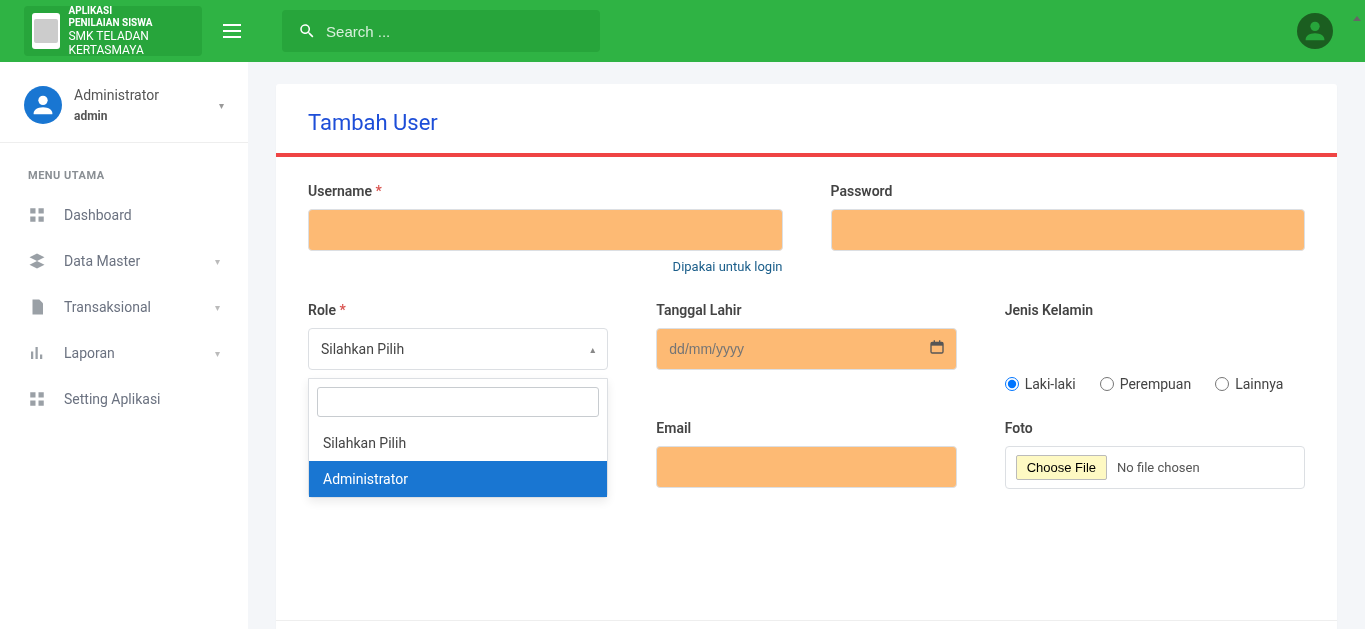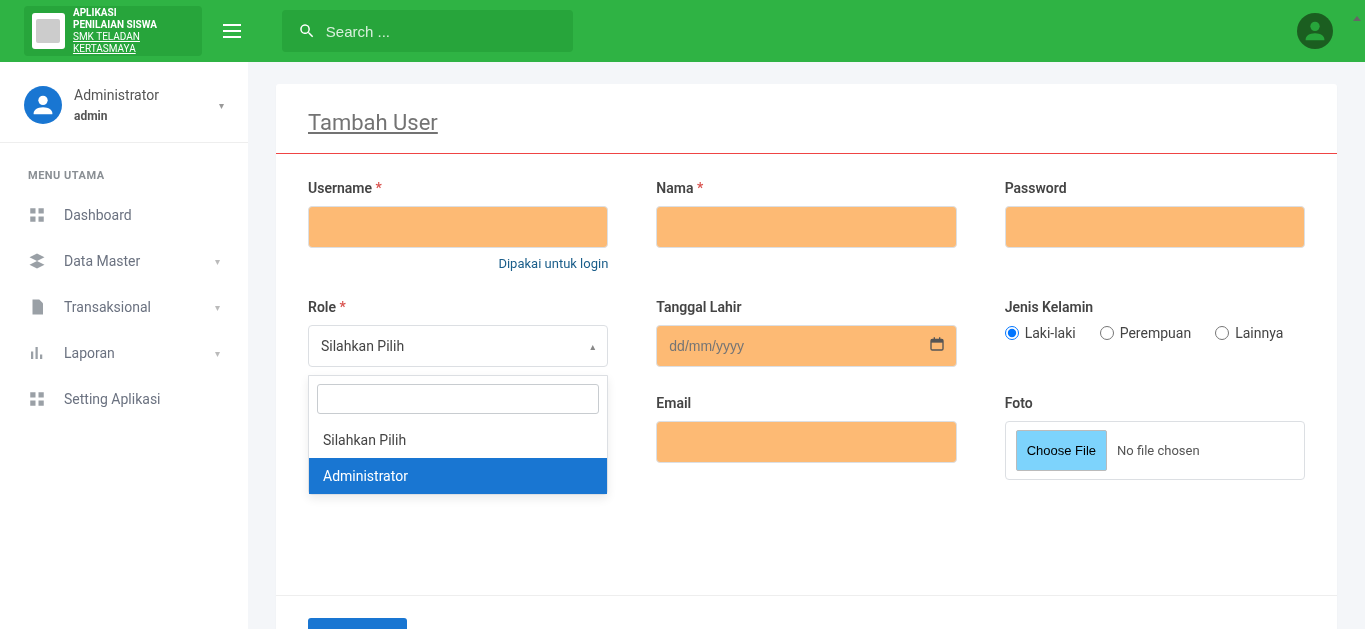--- a/index.html
+++ b/index.html
@@ -2,66 +2,66 @@
 <html><head>
   <meta charset="utf-8">
   <style>
     * { box-sizing: border-box; margin: 0; padding: 0; }
     body { font-family: -apple-system, BlinkMacSystemFont, "Segoe UI", Roboto, sans-serif; background: #f4f6f9; color: #333; overflow-x: hidden; }
     .topbar { display: flex; align-items: center; height: 62px; background: #2fb344; padding: 0 20px 0 0; }
     .logo-box { background: #27a53b; width: 178px; height: 50px; margin: 6px 0 6px 24px; border-radius: 4px; display: flex; align-items: center; padding: 0 8px; gap: 8px; }
     .logo-img { width: 36px; height: 36px; background: #fff; border-radius: 3px; display: flex; align-items: center; justify-content: center; }
     .logo-img-inner { width: 24px; height: 24px; background: #ccc; border-radius: 2px; }
     .logo-text { color: #fff; font-size: 10px; line-height: 1.2; font-weight: 700; }
-    .logo-sub { font-size: 10px; font-weight: 400; text-decoration: underline; }
+    .logo-sub { font-size: 12px; font-weight: 400; }
     .hamburger { width: 60px; display: flex; align-items: center; justify-content: center; cursor: pointer; }
     .hamburger svg { width: 24px; height: 24px; stroke: #fff; }
-    .search-box { background: #27a53b; height: 42px; width: 291px; border-radius: 4px; display: flex; align-items: center; padding: 0 16px; gap: 10px; margin-left: 20px; }
+    .search-box { background: #27a53b; height: 42px; width: 318px; border-radius: 4px; display: flex; align-items: center; padding: 0 16px; gap: 10px; margin-left: 20px; }
     .search-box svg { width: 20px; height: 20px; fill: #fff; }
     .search-box input { background: transparent; border: none; outline: none; color: #fff; font-size: 15px; width: 100%; }
     .search-box input::placeholder { color: #d8f0dc; }
     .spacer { flex: 1; }
     .avatar-top { width: 36px; height: 36px; border-radius: 50%; background: #1b5e20; display: flex; align-items: center; justify-content: center; margin-right: 12px; }
     .avatar-top svg { width: 28px; height: 28px; fill: #27a53b; }
     .layout { display: flex; }
     .sidebar { width: 248px; background: #fff; min-height: calc(100vh - 62px); padding-top: 12px; }
     .userblock { display: flex; align-items: center; padding: 12px 24px 18px; gap: 12px; border-bottom: 1px solid #eee; cursor: pointer; }
     .userblock .avatar { width: 38px; height: 38px; border-radius: 50%; background: #1976d2; display:flex; align-items:center; justify-content:center; }
     .userblock .avatar svg { width: 28px; height: 28px; fill: #fff; }
     .userblock .name { font-size: 14px; color: #555; }
     .userblock .role { font-size: 12px; font-weight: 700; color: #555; margin-top: 6px; }
     .userblock .caret { margin-left: auto; color: #999; font-size: 10px; }
     .menu-heading { color: #8a8f94; font-size: 11px; font-weight: 700; letter-spacing: 0.5px; padding: 26px 28px 10px; }
     .nav-item { display: flex; align-items: center; padding: 14px 28px; gap: 18px; color: #6b7280; font-size: 14px; cursor: pointer; }
     .nav-item svg { width: 18px; height: 18px; fill: #9aa0a6; }
     .nav-item .caret { margin-left: auto; font-size: 10px; color: #bbb; }
     .main { flex: 1; padding: 22px 28px; }
     .card { background: #fff; border-radius: 3px; box-shadow: 0 1px 2px rgba(0,0,0,0.04); }
-    .card-header { padding: 26px 32px 18px; font-size: 22px; color: #737373; border-bottom: 1px solid #ef4444; text-decoration: underline; }
+    .card-header { padding: 26px 32px 18px; font-size: 22px; color: #1d4ed8; border-bottom: 4px solid #ef4444; }
     .card-body { padding: 26px 32px 18px; }
     .form-row { display: flex; gap: 48px; margin-bottom: 28px; }
     .form-col { flex: 1; position: relative; }
     .label { font-size: 14px; font-weight: 600; color: #444; margin-bottom: 10px; display: block; }
     .req { color: #d9534f; }
     .input { width: 100%; height: 42px; border: 1px solid #dcdfe3; border-radius: 4px; padding: 0 12px; font-size: 14px; background: #fdba74; }
     .hint { font-size: 13px; color: #1b5e8a; margin-top: 8px; text-align: right; }
     .select2 { width: 100%; height: 42px; border: 1px solid #dcdfe3; border-radius: 4px; display: flex; align-items: center; padding: 0 12px; justify-content: space-between; background: #fff; cursor: pointer; font-size: 14px; color: #444; }
     .select2 .arrow { color: #888; font-size: 10px; }
     .dropdown { position: absolute; top: 76px; left: 0; width: 100%; background: #fff; border: 1px solid #dcdfe3; border-radius: 0 0 4px 4px; box-shadow: 0 4px 10px rgba(0,0,0,0.08); z-index: 10; }
     .dropdown-search { padding: 8px; }
     .dropdown-search input { width: 100%; height: 30px; border: 1px solid #c8ccd0; border-radius: 3px; padding: 0 8px; font-size: 13px; }
     .dropdown-item { padding: 10px 14px; font-size: 14px; color: #444; cursor: pointer; }
     .dropdown-item.highlighted { background: #1976d2; color: #fff; }
     .date-input-wrap { position: relative; }
     .date-input-wrap .cal-icon { position: absolute; right: 12px; top: 50%; transform: translateY(-50%); }
     .radios { display: flex; flex-wrap: wrap; gap: 14px 24px; }
-    .radio-item { display: flex; align-items: center; gap: 6px; font-size: 14px; color: #444; }
+    .radio-item { display: flex; align-items: center; gap: 6px; font-size: 14px; color: #444; margin-top: 48px; }
     .radio-item input { width: 14px; height: 14px; }
     .file-wrap { border: 1px solid #dcdfe3; border-radius: 4px; padding: 8px 10px; display: flex; align-items: center; gap: 10px; }
-    .file-wrap button { font-size: 13px; padding: 12px 10px; border: 1px solid #bbb; background: #7dd3fc; border-radius: 2px; cursor: pointer; }
+    .file-wrap button { font-size: 13px; padding: 4px 10px; border: 1px solid #bbb; background: #fef9c3; border-radius: 2px; cursor: pointer; }
     .file-wrap .filestatus { font-size: 13px; color: #555; }
     .textarea { width: 100%; height: 150px; border: 1px solid #dcdfe3; border-radius: 4px; padding: 10px 12px; font-size: 14px; resize: both; }
     .card-footer { border-top: 1px solid #eee; padding: 22px 32px 12px; }
     .btn-primary { background: #1976d2; color: #fff; border: none; padding: 10px 26px; border-radius: 3px; font-size: 14px; cursor: pointer; }
     .scroll-ind { position: fixed; right: 2px; top: 8px; width: 12px; height: 22px; background: transparent; display:flex; align-items:center; justify-content:center; }
     .scroll-ind svg { width: 10px; height: 10px; fill: #666; }
   </style>
 </head>
 <body>
 
@@ -160,24 +160,20 @@
 
   <main class="main">
     <div class="card">
       <div class="card-header">Tambah User</div>
       <div class="card-body">
         <div class="form-row">
           <div class="form-col">
             <label class="label"><span>Username</span> <span class="req">*</span></label>
             <input class="input" type="text" style="">
             <div class="hint">Dipakai untuk login</div>
-          </div>
-          <div class="form-col">
-            <label class="label"><span>Nama</span> <span class="req">*</span></label>
-            <input class="input" type="text" style="">
           </div>
           <div class="form-col">
             <label class="label">Password</label>
             <input class="input" type="password" style="">
           </div>
         </div>
 
         <div class="form-row">
           <div class="form-col">
             <label class="label"><span>Role</span> <span class="req">*</span></label>

